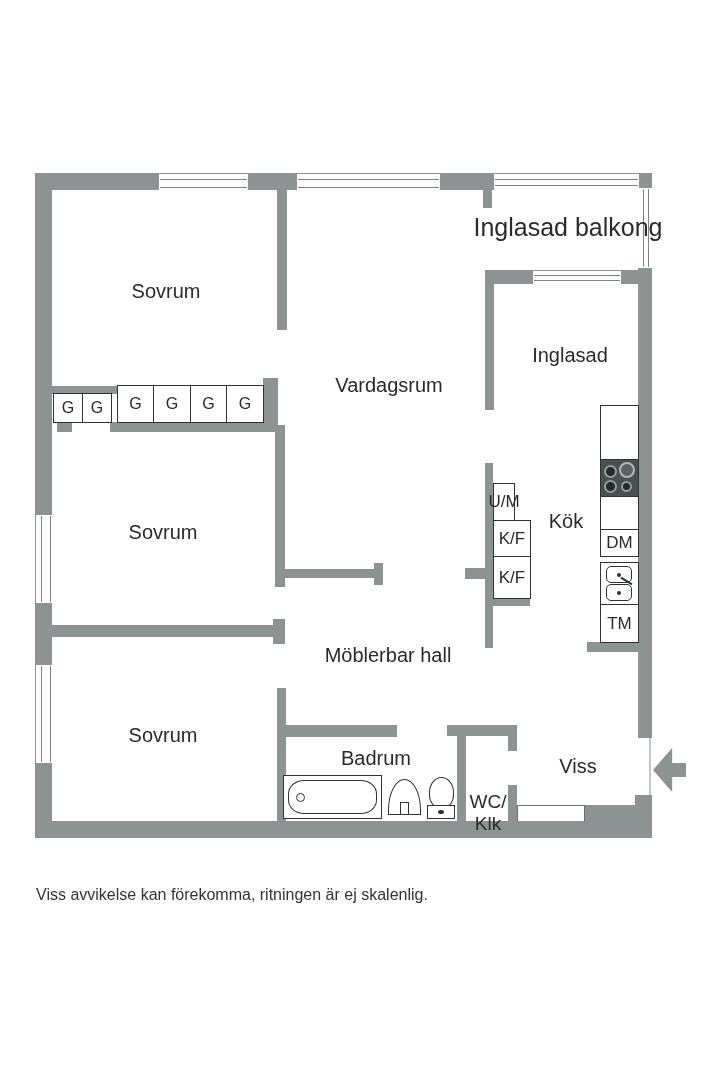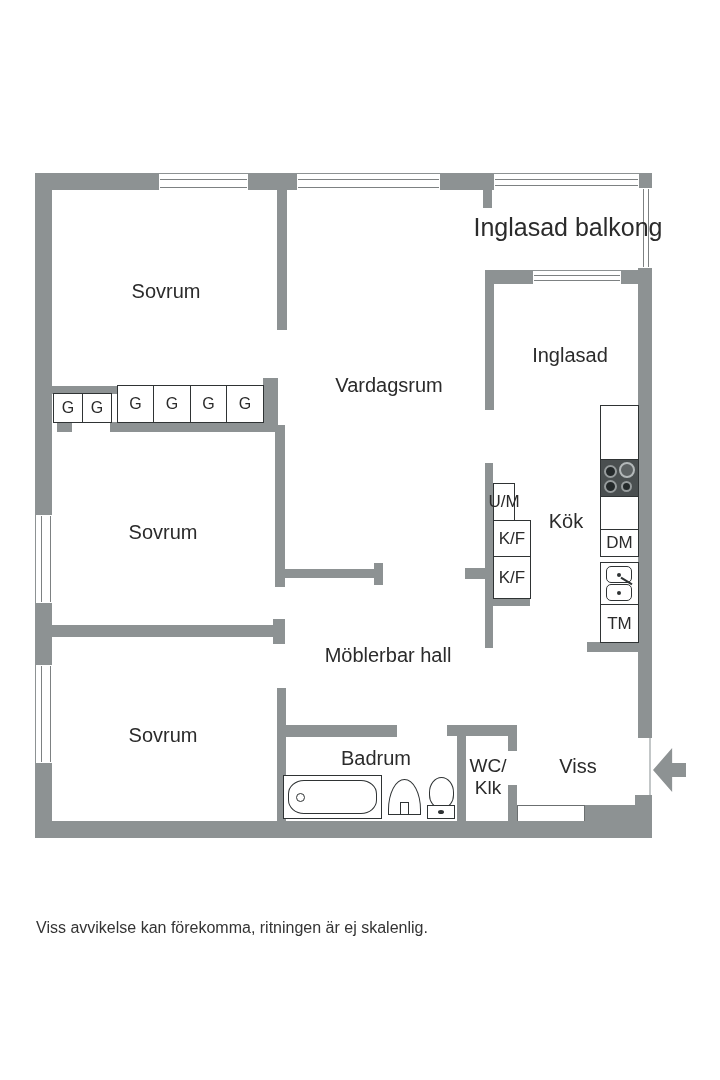--- a/index.html
+++ b/index.html
@@ -52,21 +52,21 @@
   .wc-tank { position:absolute; left:427px; top:805px; width:28px; height:14px; box-sizing:border-box;
     border:1.5px solid var(--outline,#2f3334); background:#fff; }
   .wc-dot { position:absolute; left:438px; top:810px; width:6px; height:4px;
     background:#2f3334; border-radius:50%; }
   .arrow { position:absolute; left:653px; top:748px; width:33px; height:44px;
     background:var(--wall,#8d9293);
     clip-path:polygon(0 50%, 58% 0, 58% 34%, 100% 34%, 100% 66%, 58% 66%, 58% 100%); }
   .niche { position:absolute; left:517px; top:805px; width:68px; height:16px;
     background:#fff; border:1px solid #6b6f70; border-bottom:none; box-sizing:border-box; }
   .door-line { position:absolute; left:649px; top:738px; width:2px; height:57px; background:#c3c7c8; }
-  .disclaimer { position:absolute; left:36px; top:886px; font-size:16px; color:#343434;margin-top:33px; }
+  .disclaimer { position:absolute; left:36px; top:886px; font-size:16px; color:#343434; }
 </style>
 </head>
 <body>
 
 <div class="page">
 
   <div class="wall" style="left:35px;top:173px;width:617px;height:17px"></div>
   <div class="wall" style="left:35px;top:173px;width:17px;height:665px"></div>
   <div class="wall" style="left:35px;top:821px;width:617px;height:17px"></div>
   <div class="wall" style="left:638px;top:268px;width:14px;height:470px"></div>
@@ -166,21 +166,21 @@
 
   <div class="rlabel" style="left:166px;top:291px">Sovrum</div>
   <div class="rlabel" style="left:389px;top:385px">Vardagsrum</div>
   <div class="rlabel small" style="left:568px;top:227px">Inglasad balkong</div>
   <div class="rlabel" style="left:570px;top:355px">Inglasad</div>
   <div class="rlabel" style="left:163px;top:532px">Sovrum</div>
   <div class="rlabel" style="left:566px;top:521px">Kök</div>
   <div class="rlabel" style="left:388px;top:655px">Möblerbar hall</div>
   <div class="rlabel" style="left:163px;top:735px">Sovrum</div>
   <div class="rlabel" style="left:376px;top:758px">Badrum</div>
-  <div class="rlabel wc2" style="left:488px;top:777px">
+  <div class="rlabel wc2" style="left:488px;top:813px">
     <div>WC/</div>
     <div>Klk</div>
   </div>
   <div class="rlabel" style="left:578px;top:766px">Viss</div>
 
   <div class="disclaimer">Viss avvikelse kan förekomma, ritningen är ej skalenlig.</div>
 
 </div>
 
 </body></html>

